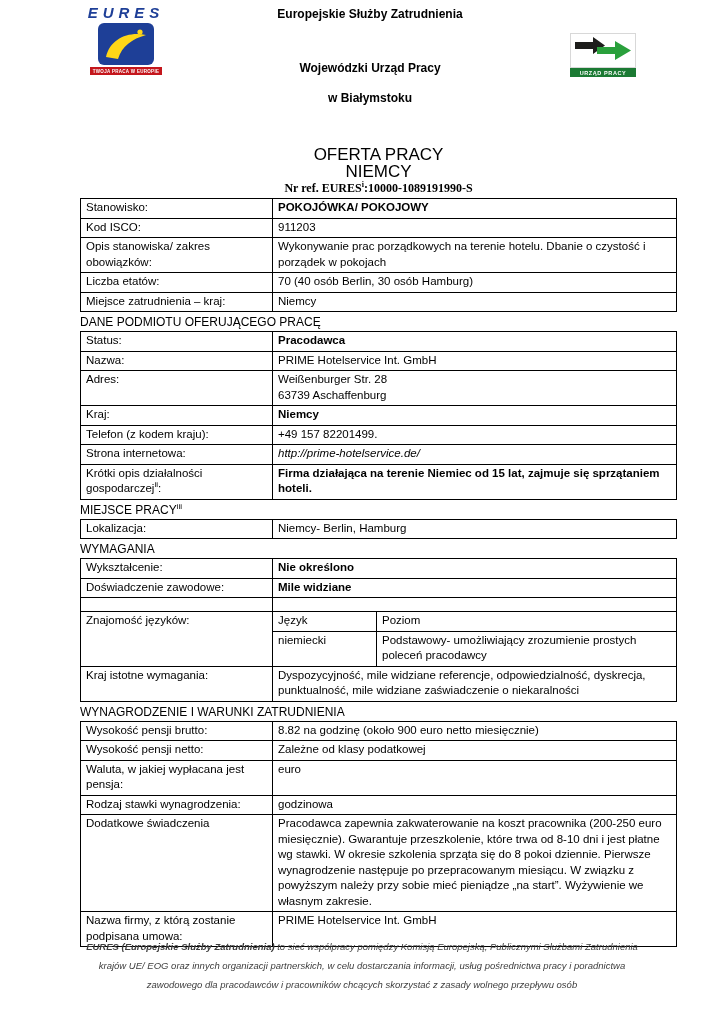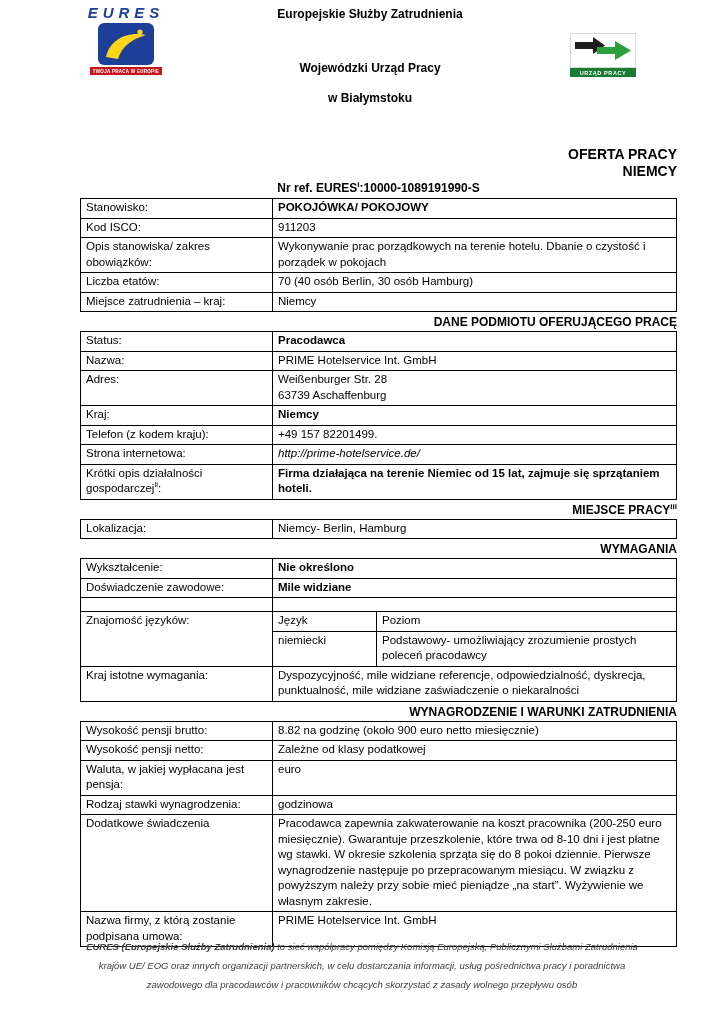--- a/index.html
+++ b/index.html
@@ -22,33 +22,33 @@
                display:flex; align-items:center; justify-content:center; }
   .eures-caption { width:72px; margin:2px auto 0; background:#c4161c; color:#fff; font-size:4.5px;
                    font-weight:700; padding:1.5px 0; letter-spacing:0.3px; }
 
   .up-logo { position:absolute; left:570px; top:33px; width:66px; text-align:center; }
   .up-arrows { background:#fff; border:1px solid #d8d8d8; padding:1px 0; }
   .up-caption { background:#1b7a33; color:#fff; font-size:5.5px; font-weight:700; padding:1.5px 0; letter-spacing:0.6px; }
 
   
   .content { position:absolute; left:80px; top:146px; width:597px; }
-  .title-line { text-align:right; font-weight:700; font-size:14px; line-height:17px; }
-  .ref-line { text-align:center; font-weight:700; font-size:12px; line-height:16px; margin-bottom:2px; }
+  .title-line { text-align:center; font-weight:400; font-size:17px; line-height:17px; }
+  .ref-line { text-align:center; font-weight:700; font-size:12px; line-height:16px; margin-bottom:2px;font-family:Liberation Serif, serif; }
   sup { font-size:8px; line-height:0; }
 
   table.doc { border-collapse:collapse; width:100%; table-layout:fixed; }
   table.doc td { border:1px solid #000; font-size:11.5px; line-height:15.5px;
                  padding:1px 5px 2px; vertical-align:top; word-wrap:break-word; }
   .bold { font-weight:700;margin-top:12px; }
   .italic { font-style:italic; }
   .preline { white-space:pre-line; }
   tr.empty-row td { height:14px; }
 
-  .section-header { text-align:right; font-weight:700; font-size:12px; line-height:14px; padding:3px 0 2px; }
+  .section-header { text-align:left; font-weight:400; font-size:12px; line-height:14px; padding:3px 0 2px; }
 
   
   .footer { position:absolute; left:76px; right:76px; bottom:30px; text-align:center;
             font-size:9.5px; font-style:italic; color:#3d3d3d; line-height:19px; }
   .footer .fb { font-weight:700; }
 </style>
 </head>
 <body>
 
 <div class="page">

